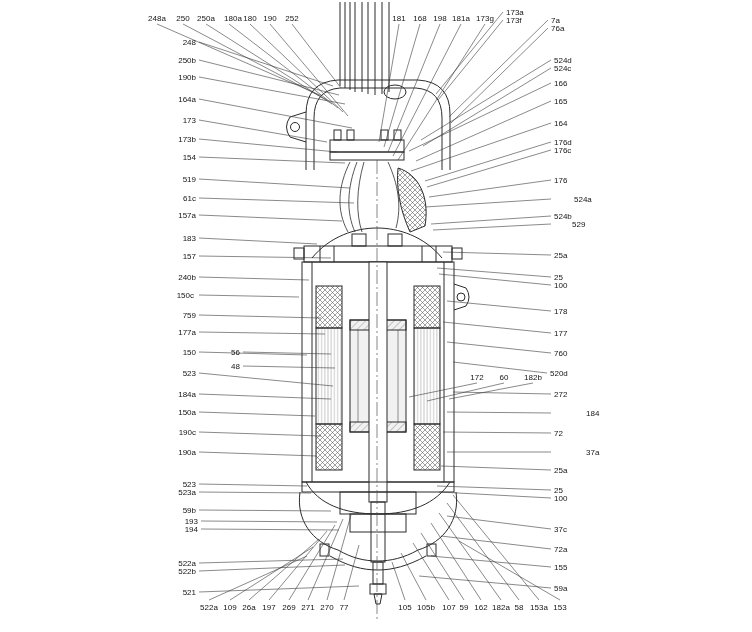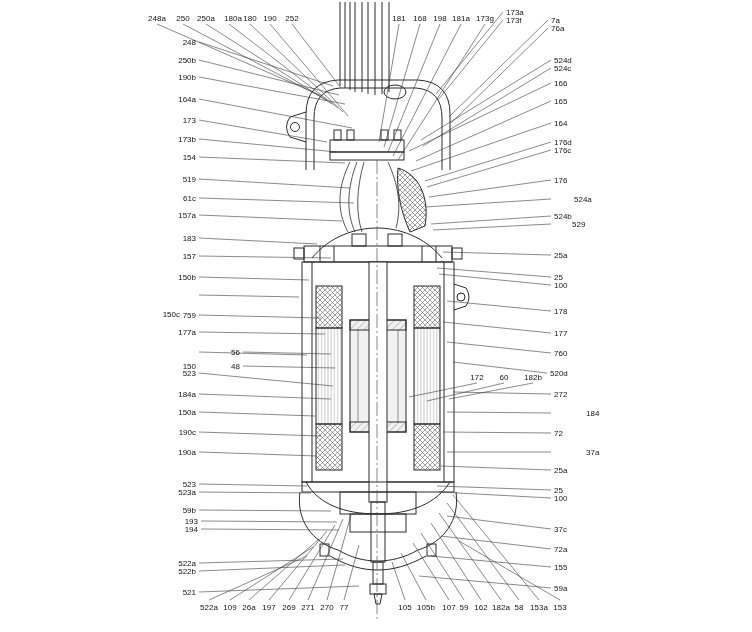--- a/index.html
+++ b/index.html
@@ -278,25 +278,25 @@
       <span class="part-label right" style="left: 196px; top: 77px;">190b</span>
       <span class="part-label right" style="left: 196px; top: 99px;">164a</span>
       <span class="part-label right" style="left: 196px; top: 120px;">173</span>
       <span class="part-label right" style="left: 196px; top: 139px;">173b</span>
       <span class="part-label right" style="left: 196px; top: 157px;">154</span>
       <span class="part-label right" style="left: 196px; top: 179px;">519</span>
       <span class="part-label right" style="left: 196px; top: 198px;">61c</span>
       <span class="part-label right" style="left: 196px; top: 215px;">157a</span>
       <span class="part-label right" style="left: 196px; top: 238px;">183</span>
       <span class="part-label right" style="left: 196px; top: 256px;">157</span>
-      <span class="part-label right" style="left: 196px; top: 277px;">150b</span>
-      <span class="part-label right" style="left: 180px; top: 295px; margin-top: 19px;">150c</span>
+      <span class="part-label right" style="left: 196px; top: 277px;">240b</span>
+      <span class="part-label right" style="left: 194px; top: 295px;">150c</span>
       <span class="part-label right" style="left: 196px; top: 315px;">759</span>
       <span class="part-label right" style="left: 196px; top: 332px;">177a</span>
-      <span class="part-label right" style="left: 196px; top: 352px; margin-top: 14px;">150</span>
+      <span class="part-label right" style="left: 196px; top: 352px;">150</span>
       <span class="part-label right" style="left: 240px; top: 352px;">56</span>
       <span class="part-label right" style="left: 240px; top: 366px;">48</span>
       <span class="part-label right" style="left: 196px; top: 373px;">523</span>
       <span class="part-label right" style="left: 196px; top: 394px;">184a</span>
       <span class="part-label right" style="left: 196px; top: 412px;">150a</span>
       <span class="part-label right" style="left: 196px; top: 432px;">190c</span>
       <span class="part-label right" style="left: 196px; top: 452px;">190a</span>
       <span class="part-label right" style="left: 196px; top: 484px;">523</span>
       <span class="part-label right" style="left: 196px; top: 492px;">523a</span>
       <span class="part-label right" style="left: 196px; top: 510px;">59b</span>

